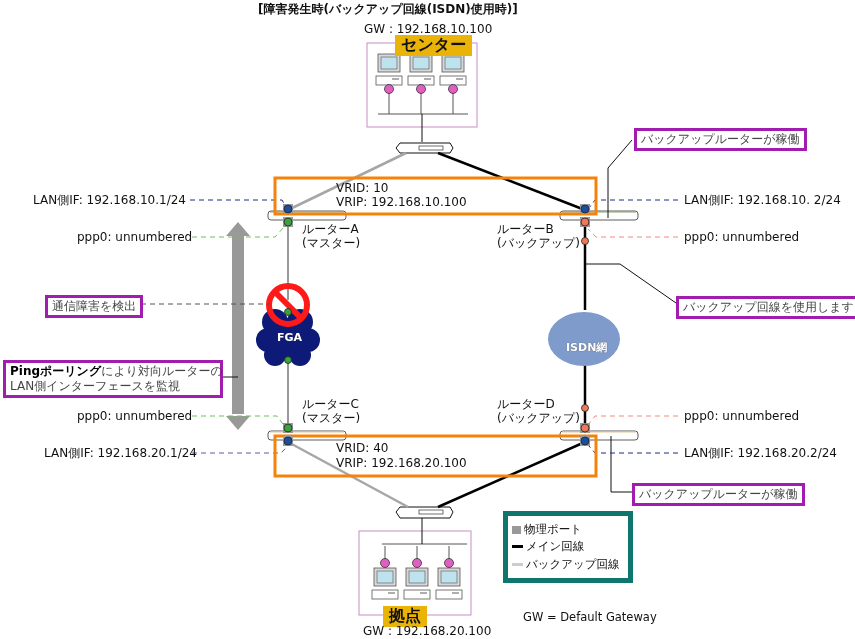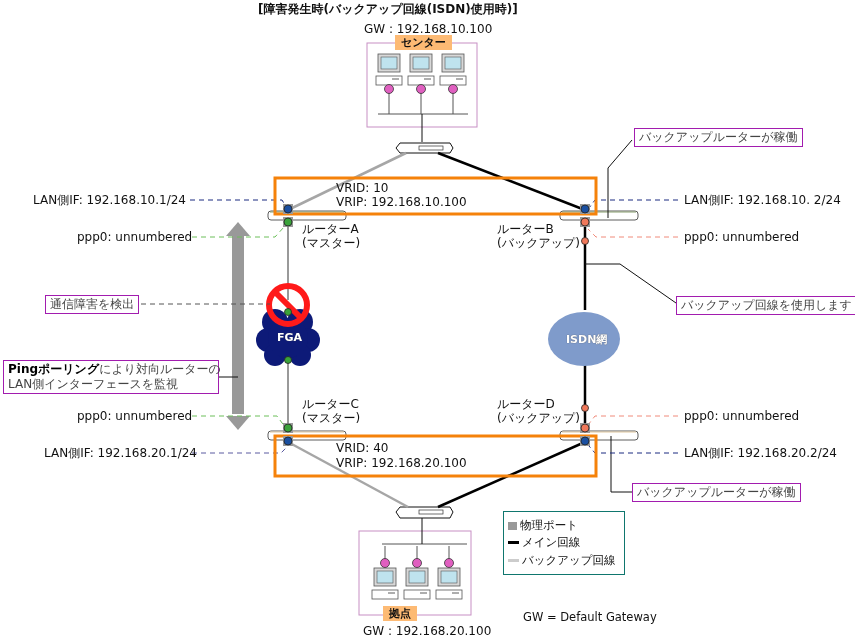--- a/index.html
+++ b/index.html
@@ -1,30 +1,30 @@
 <!DOCTYPE html>
 <html><head>
 <meta charset="utf-8">
 <style>
   html, body { margin: 0; padding: 0; background: #ffffff; }
   body { width: 855px; height: 639px; position: relative; overflow: hidden;
          font-family: "DejaVu Sans", "Liberation Sans", sans-serif; color: #111; }
   #diagram { position: absolute; left: 0; top: 0; width: 855px; height: 639px; }
   .txt { position: absolute; white-space: nowrap; font-size: 12px; line-height: 14px; color: #111; }
-  .callout { position: absolute; border: 1px solid #a21caf; background: #fff; padding: 1px 4px;
+  .callout { position: absolute; border: 3px solid #a21caf; background: #fff; padding: 1px 4px;
              font-size: 12px; line-height: 15px; color: #444; white-space: nowrap; }
   .callout b { color: #000; font-weight: bold; margin-top: 20px; }
   .legend { position: absolute; left: 503px; top: 511px; width: 120px; height: 62px;
-            border: 1px solid #0f766e; background: #fff; }
+            border: 5px solid #0f766e; background: #fff; }
   .legend-row { position: absolute; left: 4px; font-size: 11.5px; line-height: 14px; white-space: nowrap; }
   .legend-swatch { display: inline-block; vertical-align: middle; margin-right: 3px; }
   .vrrp-label { position: absolute; text-align: left; font-size: 12px; line-height: 15px; width: 200px; }
   .cloud-label { position: absolute; color: #fff; font-weight: bold; font-size: 11px;
                  text-shadow: 0 0 1px #444; }
-  .site-label { position: absolute; background: #fdba74; padding: 0 6px; font-size: 11px; font-weight: bold; }
+  .site-label { position: absolute; background: #eab308; padding: 0 6px; font-size: 16px; font-weight: bold; }
 </style>
 </head>
 <body>
 
 <svg id="diagram" width="855" height="639" viewBox="0 0 855 639" xmlns="http://www.w3.org/2000/svg">
 
   <g>
     <rect x="367" y="43" width="110" height="84" fill="none" stroke="#c78fc4" stroke-width="1"></rect>
     <g id="center-pcs">
         <g>
@@ -220,21 +220,21 @@
 <div class="txt" style="left:33px; top:193px;">LAN側IF: 192.168.10.1/24</div>
 <div class="txt" style="left:77px; top:230px;">ppp0: unnumbered</div>
 <div class="txt" style="left:684px; top:193px;">LAN側IF: 192.168.10. 2/24</div>
 <div class="txt" style="left:684px; top:230px;">ppp0: unnumbered</div>
 <div class="txt" style="left:77px; top:409px;">ppp0: unnumbered</div>
 <div class="txt" style="left:44px; top:446px;">LAN側IF: 192.168.20.1/24</div>
 <div class="txt" style="left:684px; top:409px;">ppp0: unnumbered</div>
 <div class="txt" style="left:684px; top:446px;">LAN側IF: 192.168.20.2/24</div>
 
 <div class="cloud-label" style="left:277px; top:331px;">FGA</div>
-<div class="cloud-label" style="left:566px; top:332px;">ISDN網</div>
+<div class="cloud-label" style="left:566px; top:340px;">ISDN網</div>
 
 <div class="callout" style="left:634px; top:128px;">バックアップルーターが稼働</div>
 <div class="callout" style="left:676px; top:296px;">バックアップ回線を使用します</div>
 <div class="callout" style="left:632px; top:483px;">バックアップルーターが稼働</div>
 <div class="callout" style="left:45px; top:295px;">通信障害を検出</div>
 <div class="callout" style="left:3px; top:360px; width:206px;">
   <b>Pingポーリング</b><span>により対向ルーターの</span><br>
   <span>LAN側インターフェースを監視</span>
 </div>
 

